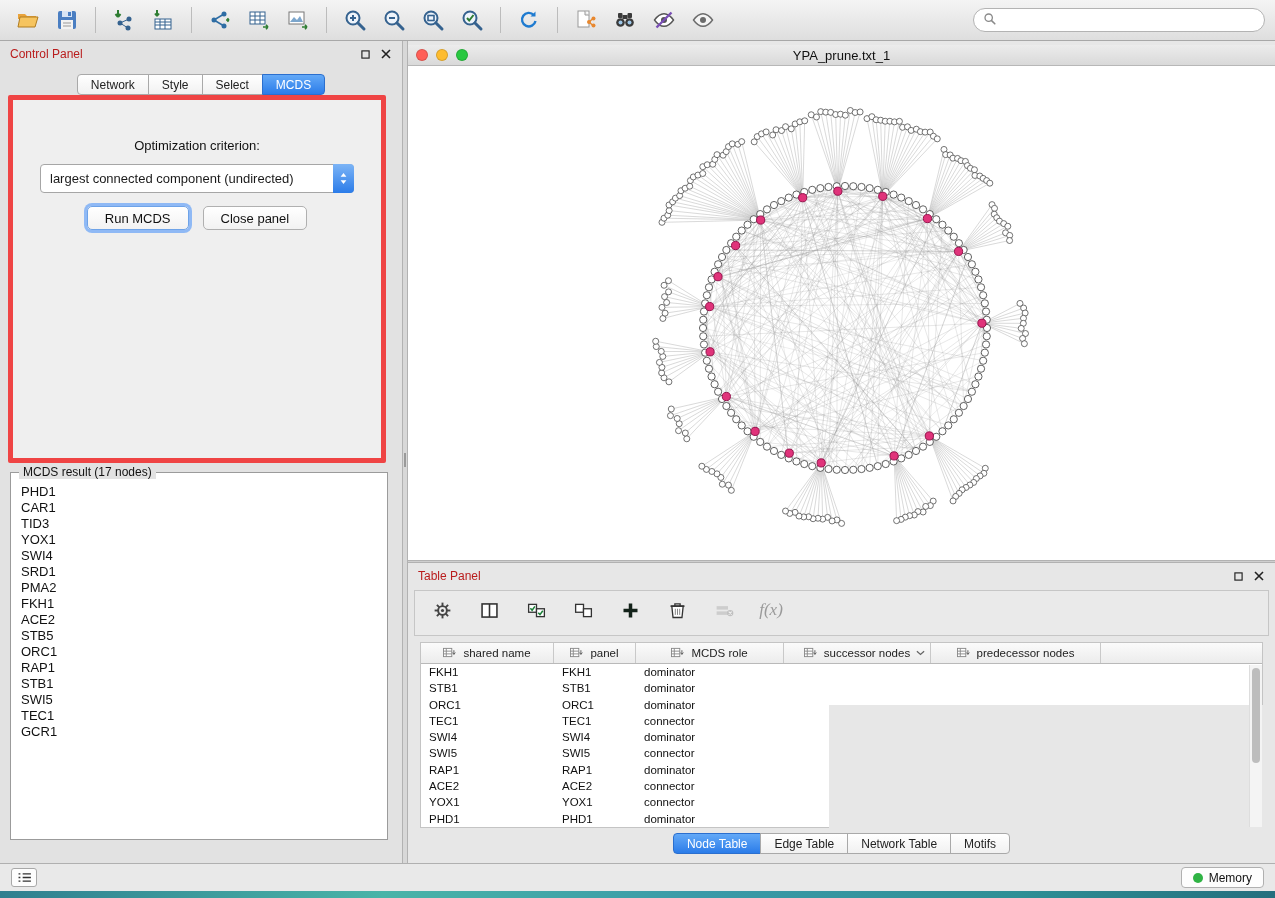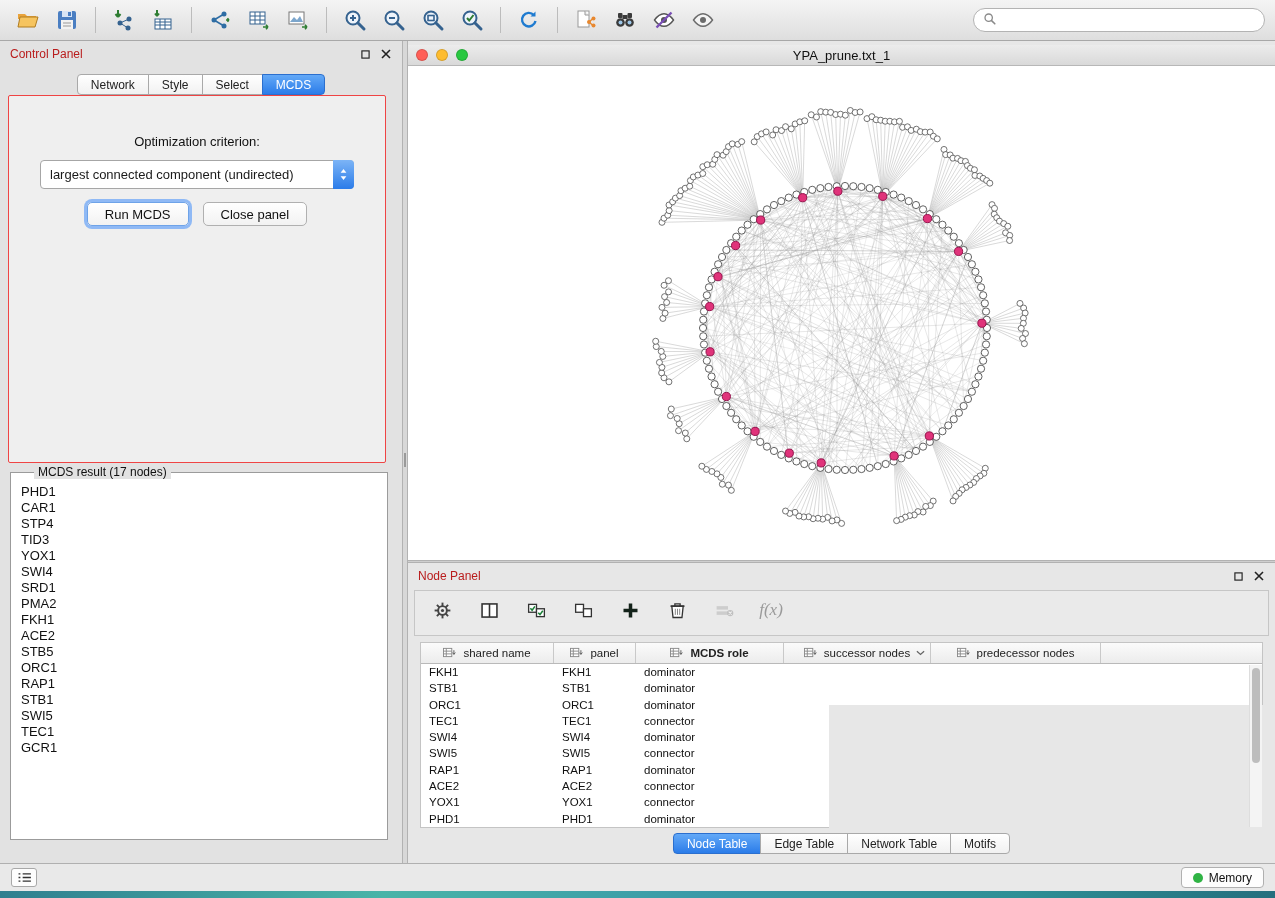--- a/index.html
+++ b/index.html
@@ -13,34 +13,34 @@
   .tb-btn svg{width:24px;height:24px}
   .tb-sep{width:1px;height:26px;background:#bcbcbc;margin:0 7px}
   .search-box{margin-left:auto;width:292px;height:24px;border:1px solid #b3b3b3;border-radius:12px;background:#fff;display:flex;align-items:center;padding:0 9px;gap:6px}
   .search-box input{border:none;outline:none;flex:1;font-size:12px;font-family:"Liberation Sans",sans-serif;background:transparent}
 
   
   .control-panel{position:absolute;top:41px;left:0;width:402px;height:822px;background:#e2e2e2}
   .panel-header{height:26px;display:flex;align-items:center;padding:0 10px;font-size:12px;color:#b91c1c}
   .panel-header .ph-icons{margin-left:auto;display:flex;align-items:center;gap:9px}
   .ph-icons span{display:flex;align-items:center;justify-content:center;width:12px;height:12px}
-  .cp-inner{position:absolute;left:8px;right:16px;top:54px;height:368px;background:#efefef;border:1px solid #ef4444;border-radius:2px}
+  .cp-inner{position:absolute;left:8px;right:16px;top:54px;height:368px;background:#efefef;border:5px solid #ef4444;border-radius:2px}
   .tabs{position:absolute;top:33px;left:0;right:0;display:flex;justify-content:center;z-index:2}
   .seg-tab{height:21px;padding:2px 13px;display:flex;align-items:center;font-size:12px;color:#222;background:linear-gradient(#fff,#f1f1f1);border:1px solid #a9a9a9;margin-left:-1px;cursor:default}
   .seg-tab:first-child{border-radius:4px 0 0 4px;margin-left:0}
   .seg-tab:last-child{border-radius:0 4px 4px 0}
   .seg-tab.active{background:linear-gradient(#63a9f7,var(--accent,#2b7ce9));color:#fff;border-color:#2b6fce}
   .opt-label{margin-top:38px;text-align:center;font-size:13px;color:#111}
   .combo{position:relative;width:314px;height:29px;margin:11px auto 0;background:#fff;border:1px solid #a6a6a6;border-radius:4px;display:flex;align-items:center;padding-left:9px;font-size:13px;cursor:default}
   .combo-btn{position:absolute;right:-1px;top:-1px;bottom:-1px;width:21px;background:linear-gradient(#7cb4f6,var(--accent,#2a76e8));border-radius:0 4px 4px 0;display:flex;align-items:center;justify-content:center}
   .btn-row{display:flex;justify-content:center;gap:14px;margin-top:13px}
   .mac-btn{font-family:"Liberation Sans",sans-serif;font-size:13px;color:#111;height:24px;padding:0 17px;background:linear-gradient(#fff,#f2f2f2);border:1px solid #b0b0b0;border-radius:5px;cursor:default}
   .focus-ring{box-shadow:0 0 0 3px rgba(64,140,250,.55);border-color:#6ea3e8}
   .result-box{position:absolute;left:10px;right:14px;top:424px;height:375px;border:1px solid #9b9b9b;background:#fff}
-  .result-box legend{font-size:12px;color:#111;margin-left:23px;padding:0 4px;background:#e2e2e2}
+  .result-box legend{font-size:12px;color:#111;margin-left:8px;padding:0 4px;background:#e2e2e2}
   .result-list{padding:5px 0 0 10px;font-size:13px;line-height:16px;color:#111;overflow:hidden;height:344px}
 
   
   .vsplit{position:absolute;left:402px;top:41px;width:6px;height:822px;background:#d8d8d8;border-left:1px solid #b2b2b2;border-right:1px solid #b2b2b2}
   .vsplit::after{content:"";position:absolute;left:1px;top:412px;width:2px;height:14px;background:#9a9a9a}
 
   
   .right{position:absolute;left:408px;top:41px;width:867px;height:822px;background:#e7e7e7}
   .net-titlebar{position:absolute;top:4px;left:0;right:0;height:21px;background:linear-gradient(#ececec,#d9d9d9);border-bottom:1px solid #b7b7b7;display:flex;align-items:center;padding:0 8px}
   .traffic{display:flex;align-items:center;gap:8px}
@@ -256,21 +256,20 @@
       <div class="btn-row">
         <button class="mac-btn focus-ring">Run MCDS</button>
         <button class="mac-btn">Close panel</button>
       </div>
     </div>
     <fieldset class="result-box">
       <legend>MCDS result (17 nodes)</legend>
       <div class="result-list" id="result-list">
           <div class="result-item">PHD1</div>
           <div class="result-item">CAR1</div>
-          <div class="result-item">STP4</div>
           <div class="result-item">TID3</div>
           <div class="result-item">YOX1</div>
           <div class="result-item">SWI4</div>
           <div class="result-item">SRD1</div>
           <div class="result-item">PMA2</div>
           <div class="result-item">FKH1</div>
           <div class="result-item">ACE2</div>
           <div class="result-item">STB5</div>
           <div class="result-item">ORC1</div>
           <div class="result-item">RAP1</div>
@@ -1071,21 +1070,21 @@
           <circle cx="327.5869351235209" cy="179.5513418281694" r="4.1" fill="#e0337a" stroke="#96134d" stroke-width="1"></circle>
           <circle cx="309.9758119243501" cy="210.67889670202004" r="4.1" fill="#e0337a" stroke="#96134d" stroke-width="1"></circle>
           <circle cx="381.2770798986154" cy="387.15572769703635" r="4.1" fill="#e0337a" stroke="#96134d" stroke-width="1"></circle>
         </svg>
     </div>
 
     <div class="hsplit"></div>
 
     <div class="table-panel">
       <div class="panel-header">
-        <span>Node Panel</span>
+        <span>Table Panel</span>
         <span class="ph-icons">
           <span>
               <svg viewBox="0 0 10 10" width="9" height="9">
                 <rect x="1" y="1" width="8" height="8" fill="none" stroke="#222" stroke-width="1.3"></rect>
               </svg>
             </span>
           <span>
               <svg viewBox="0 0 10 10" width="10" height="10">
                 <path d="M1 1l8 8M9 1L1 9" stroke="#222" stroke-width="1.6"></path>
               </svg>
@@ -1165,21 +1164,21 @@
               <span>shared name</span>
             </div>
             <div class="th" style="flex: 0 0 82px;">
               <span><svg width="13" height="11" viewBox="0 0 14 12">
                   <rect x="0.5" y="1.5" width="9" height="9" fill="#fff" stroke="#888"></rect>
                   <path d="M0.5 4.5h9M0.5 7.5h9M3.5 1.5v9" stroke="#888" stroke-width="1"></path>
                   <path d="M11.8 3.5v4.5m0 0l-1.6-1.9m1.6 1.9l1.6-1.9" stroke="#555" fill="none"></path>
                 </svg></span>
               <span>panel</span>
             </div>
-            <div class="th" style="flex: 0 0 148px; font-weight: bold;">
+            <div class="th" style="flex: 0 0 148px;">
               <span><svg width="13" height="11" viewBox="0 0 14 12">
                   <rect x="0.5" y="1.5" width="9" height="9" fill="#fff" stroke="#888"></rect>
                   <path d="M0.5 4.5h9M0.5 7.5h9M3.5 1.5v9" stroke="#888" stroke-width="1"></path>
                   <path d="M11.8 3.5v4.5m0 0l-1.6-1.9m1.6 1.9l1.6-1.9" stroke="#555" fill="none"></path>
                 </svg></span>
               <span>MCDS role</span>
             </div>
             <div class="th" style="flex: 0 0 147px;">
               <span><svg width="13" height="11" viewBox="0 0 14 12">
                   <rect x="0.5" y="1.5" width="9" height="9" fill="#fff" stroke="#888"></rect>

